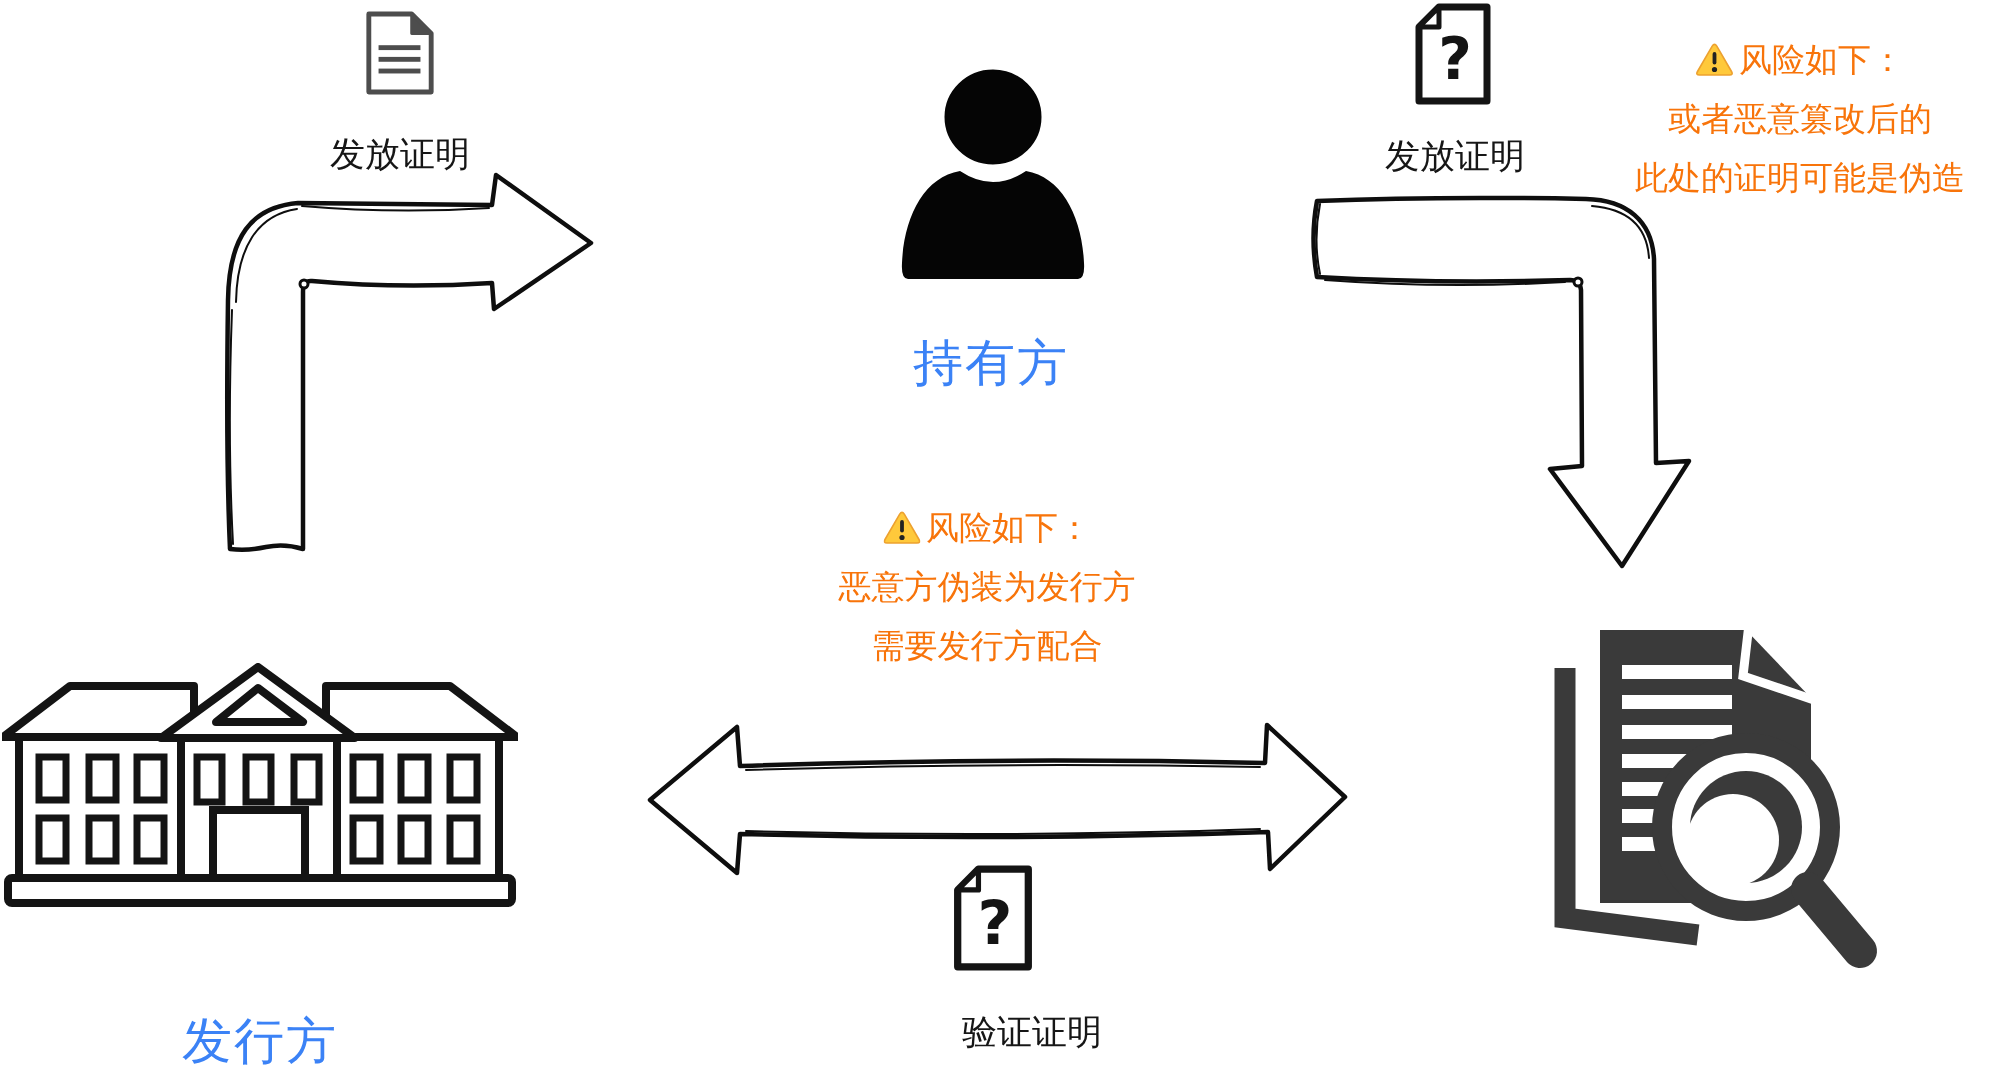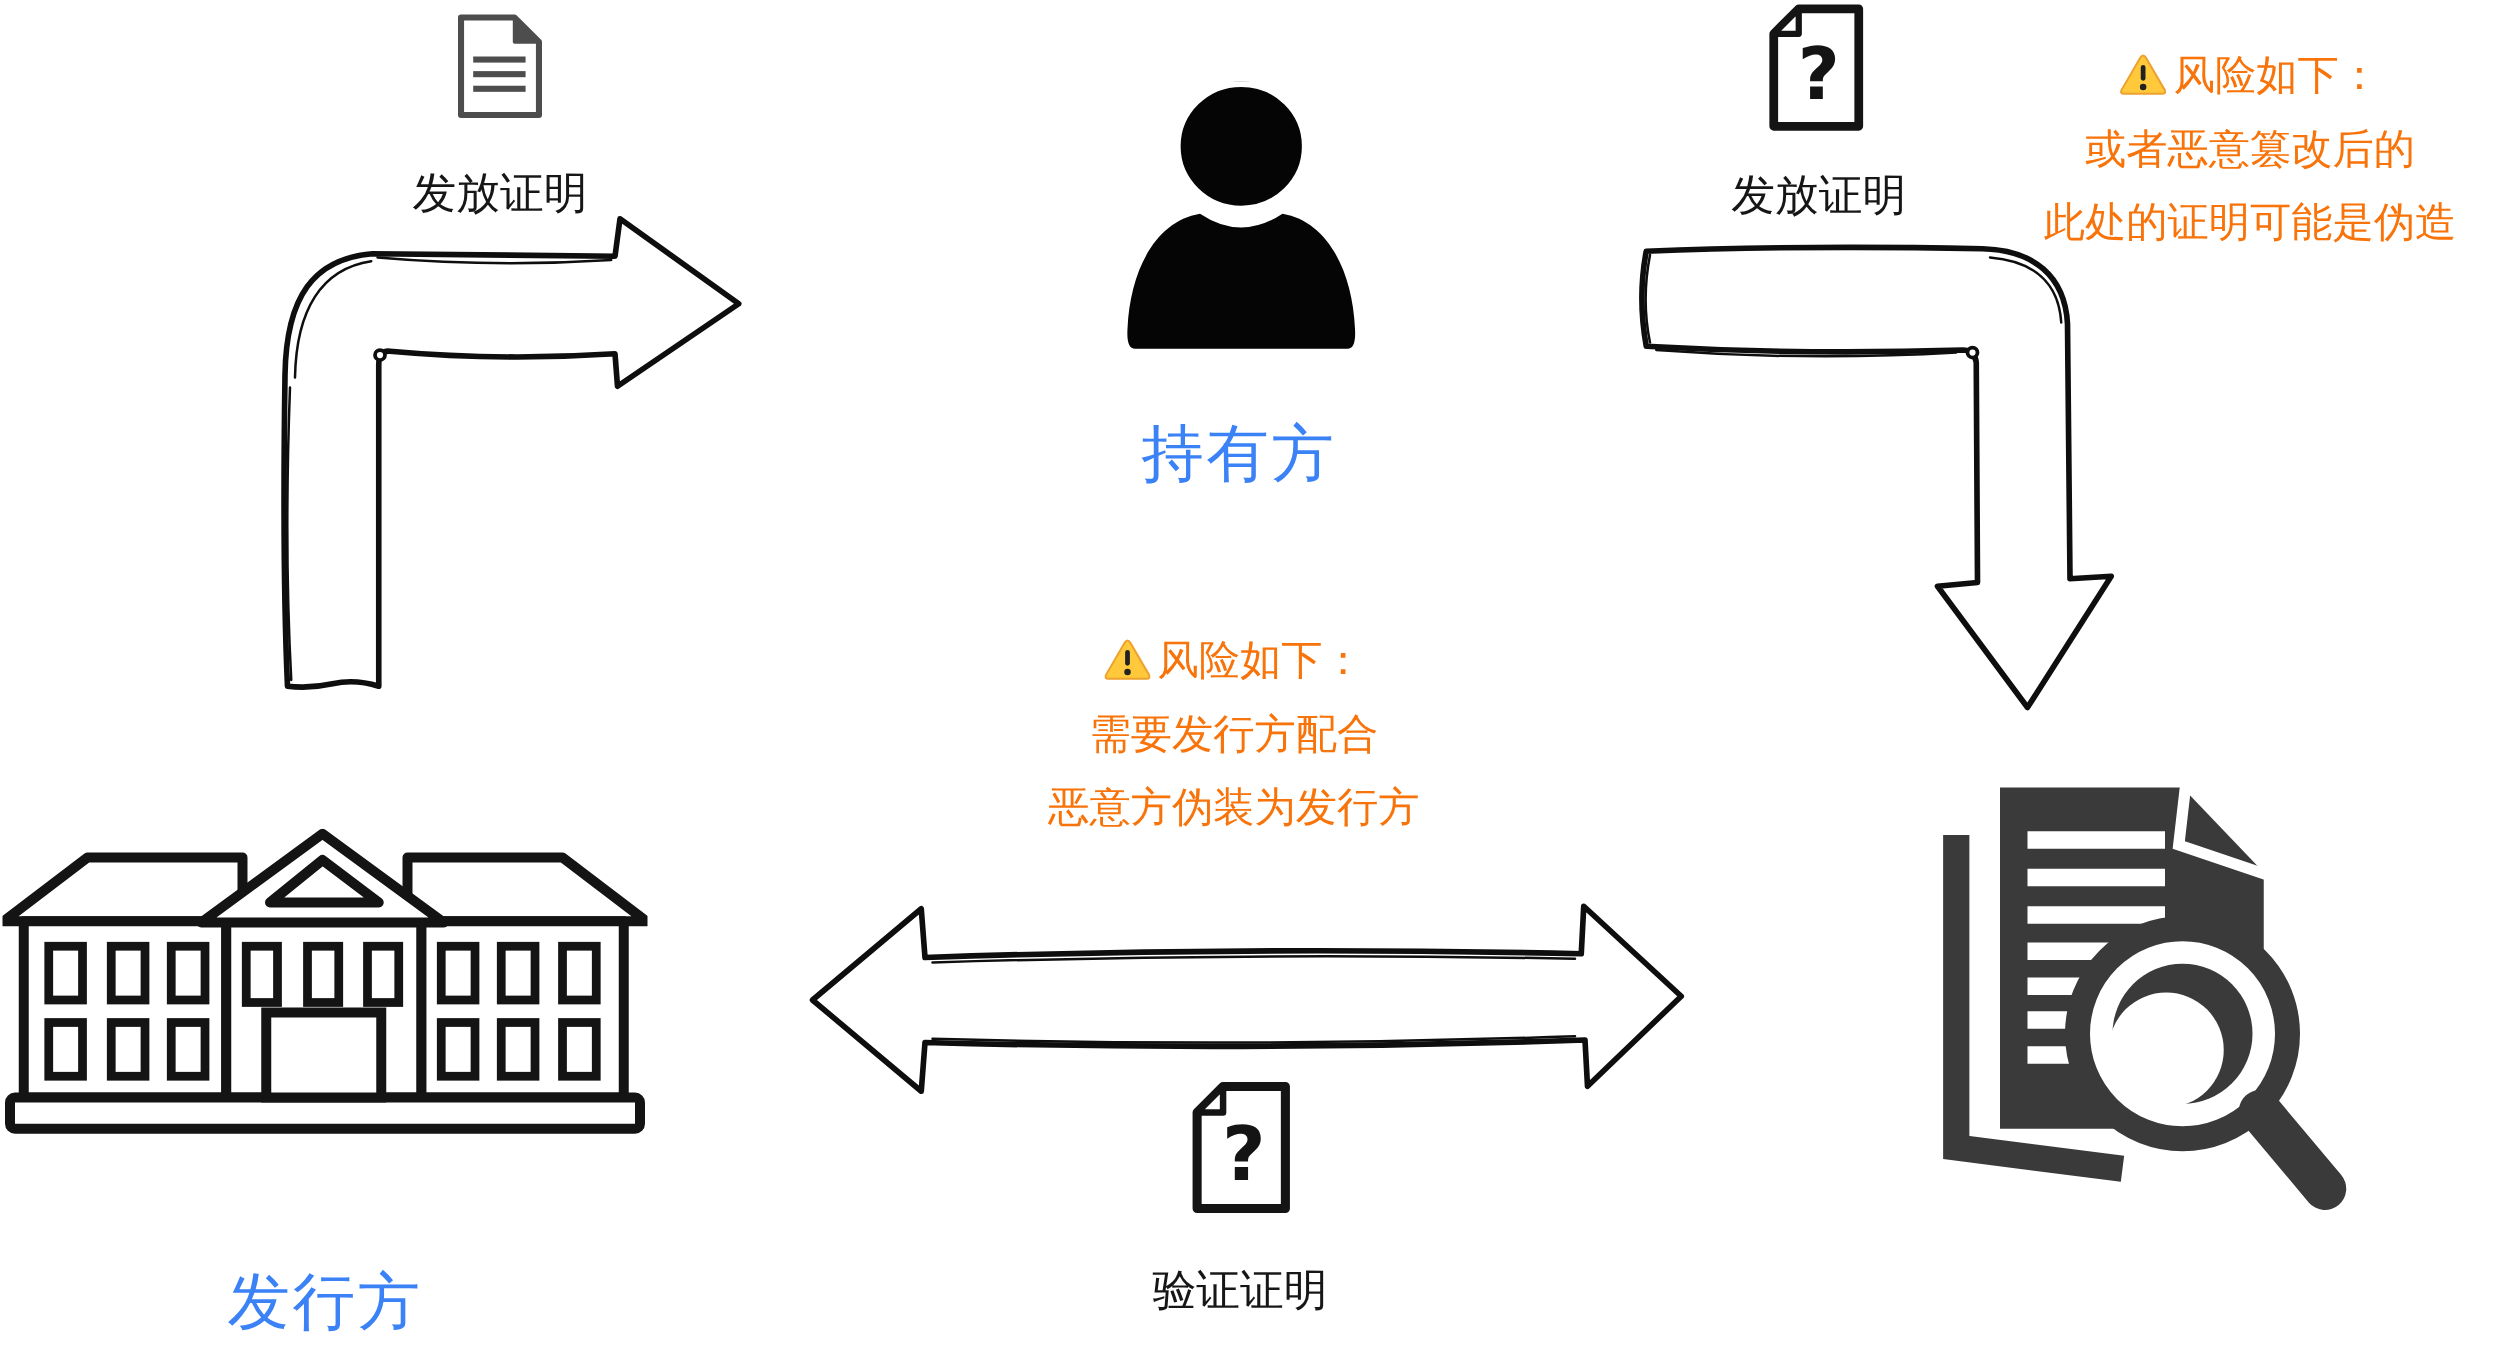--- a/index.html
+++ b/index.html
@@ -107,22 +107,22 @@
   <div class="abs cx warn-block" style="left:987px;top:498px;">
     <div class="warn-line">
       <span class="warn-icon">
         <svg width="37" height="33" viewBox="0 0 37 33">
           <path d="M 16.2 3.2 Q 18.5 -0.5 20.8 3.2 L 35.5 28.5 Q 37.5 32 33.5 32 L 3.5 32 Q -0.5 32 1.5 28.5 Z" fill="#FFC93B" stroke="#EDA12F" stroke-width="1.6"></path>
           <rect x="16.6" y="9" width="3.8" height="12.5" rx="1.9" fill="#222222"></rect>
           <circle cx="18.5" cy="26.5" r="2.6" fill="#222222"></circle>
         </svg>
       </span><span>风险如下：</span>
     </div>
+    <div class="warn-line">恶意方伪装为发行方</div>
     <div class="warn-line">需要发行方配合</div>
-    <div class="warn-line">恶意方伪装为发行方</div>
   </div>
 
   <div class="abs" style="left:2px;top:663px;">
     <svg width="516" height="245" viewBox="0 0 516 245">
       <g fill="#ffffff" stroke="#141414" stroke-width="8" stroke-linejoin="round">
 
         <polygon points="1,74 68,23 192,23 192,74"></polygon>
         <polygon points="515,74 448,23 324,23 324,74"></polygon>
 
         <rect x="17" y="74" width="162" height="141"></rect>
@@ -161,21 +161,21 @@
   </div>
   <div class="abs cx node-label" style="left:260px;top:1008px;">发行方</div>
 
   <div class="abs" style="left:952px;top:864px;">
     <svg width="82" height="108" viewBox="0 0 78 104">
       <path d="M 25 5 L 73 5 L 73 99 L 5 99 L 5 25 Z" fill="#ffffff" stroke="#141414" stroke-width="7" stroke-linejoin="round"></path>
       <path d="M 25 5 L 25 25 L 5 25 Z" fill="#ffffff" stroke="#141414" stroke-width="5" stroke-linejoin="round"></path>
       <text x="41" y="77" text-anchor="middle" font-size="58" font-weight="bold" font-family="'DejaVu Sans',sans-serif" fill="#141414">?</text>
     </svg>
   </div>
-  <div class="abs cx flow-label" style="left:992px;top:1009px;">验证证明</div>
+  <div class="abs cx flow-label" style="left:1032px;top:1009px;">验证证明</div>
 
   <div class="abs" style="left:1550px;top:618px;">
     <svg width="352" height="362" viewBox="0 0 352 362">
 
       <path d="M 15 50 L 15 300 L 148 317" fill="none" stroke="#3A3A3A" stroke-width="21"></path>
 
       <path d="M 50 12 L 196 12 L 261 80 L 261 285 L 50 285 Z" fill="#3A3A3A"></path>
 
       <path d="M 199 6 L 193 58 L 264 82" fill="none" stroke="#ffffff" stroke-width="9"></path>
 

